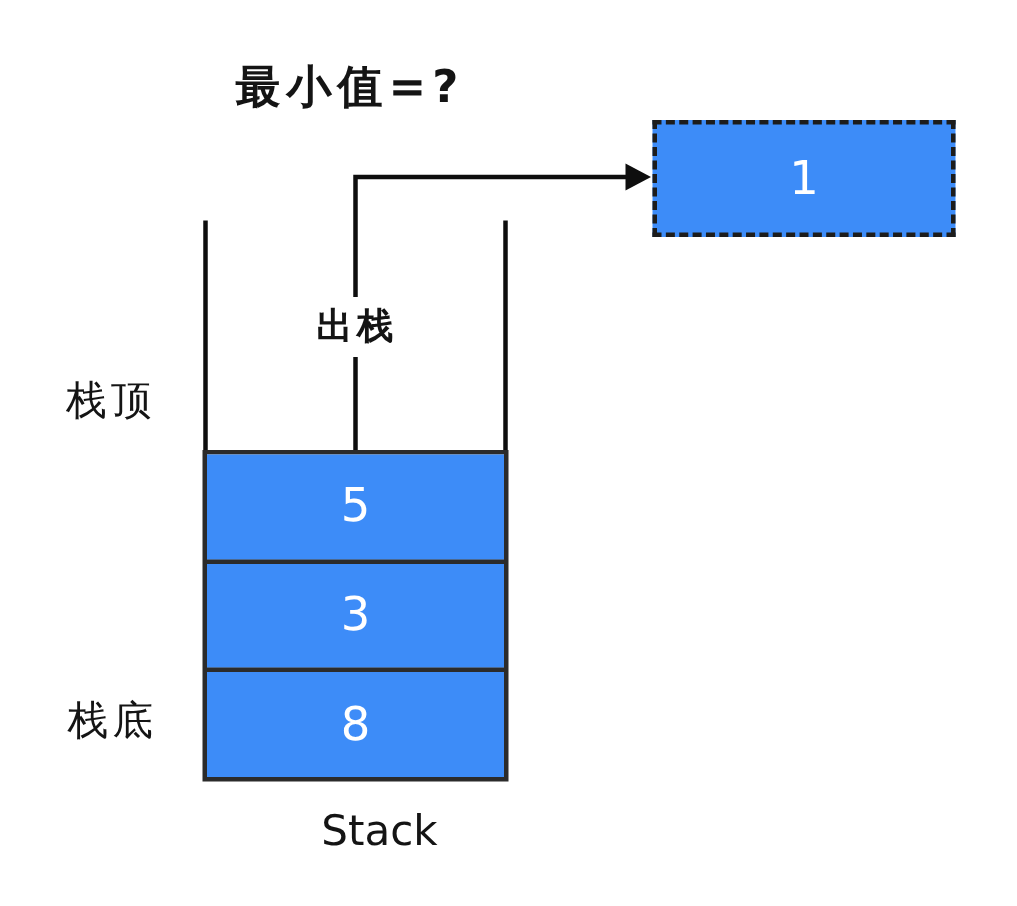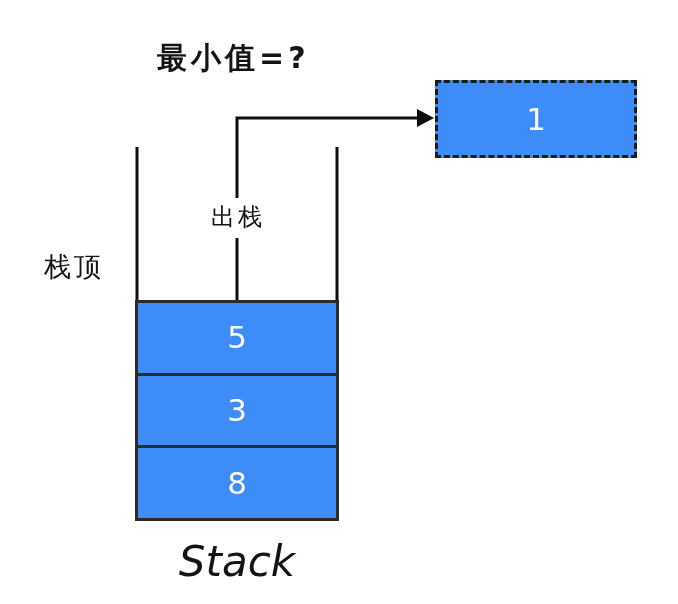--- a/index.html
+++ b/index.html
@@ -53,21 +53,21 @@
     color: var(--value-text, #ffffff);
     font-size: 31px;
     font-weight: 400;
     line-height: 1;
   }
   .pop-label {
     position: absolute;
     left: 238px; top: 217px;
     transform: translate(-50%, -50%);
     font-size: 24px;
-    font-weight: 400;
+    font-weight: 700;
     letter-spacing: 3px;
     color: var(--label-text, #141414);
     background: var(--background, #ffffff);
     padding: 2px 3px;
     white-space: nowrap;
   }
   .side-label {
     position: absolute;
     font-size: 27px;
     font-weight: 400;
@@ -91,25 +91,24 @@
     background: var(--element-fill, #3d8cf8);
     display: flex;
     align-items: center;
     justify-content: center;
   }
   .cell + .cell {
     border-top: 3px solid var(--element-border, #2b2b2b);
   }
   .stack-name {
     position: absolute;
-    left: 237px; top: 537px;
+    left: 253px; top: 537px;
     transform: translateX(-50%);
-    font-size: 42px;
+    font-size: 28px;
     font-weight: 400;
-    font-style: italic;
     color: var(--label-text, #141414);
     white-space: nowrap;
   }
 </style>
 </head>
 <body>
 
 <div class="canvas">
 
   <div class="question">最小值=?</div>
@@ -123,20 +122,21 @@
   </svg>
 
   <div class="popped-box">
     <span class="value">1</span>
   </div>
 
   <div class="pop-label">出栈</div>
 
   <div class="side-label top">栈顶</div>
 
+  <div class="side-label bottom">栈底</div>
 
   <div class="stack-box">
     <div class="cell">
       <span class="value">5</span>
     </div>
     <div class="cell">
       <span class="value">3</span>
     </div>
     <div class="cell">
       <span class="value">8</span>

